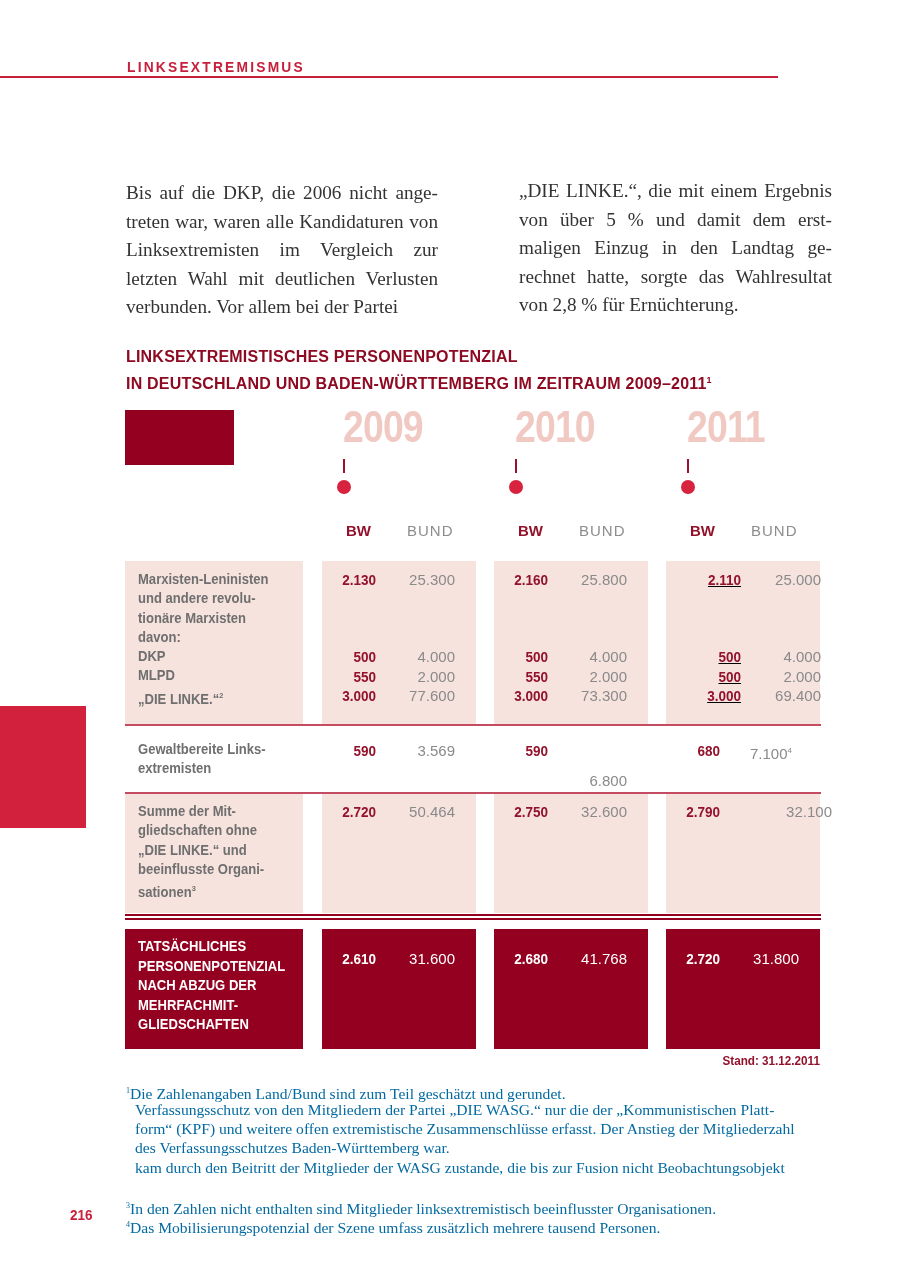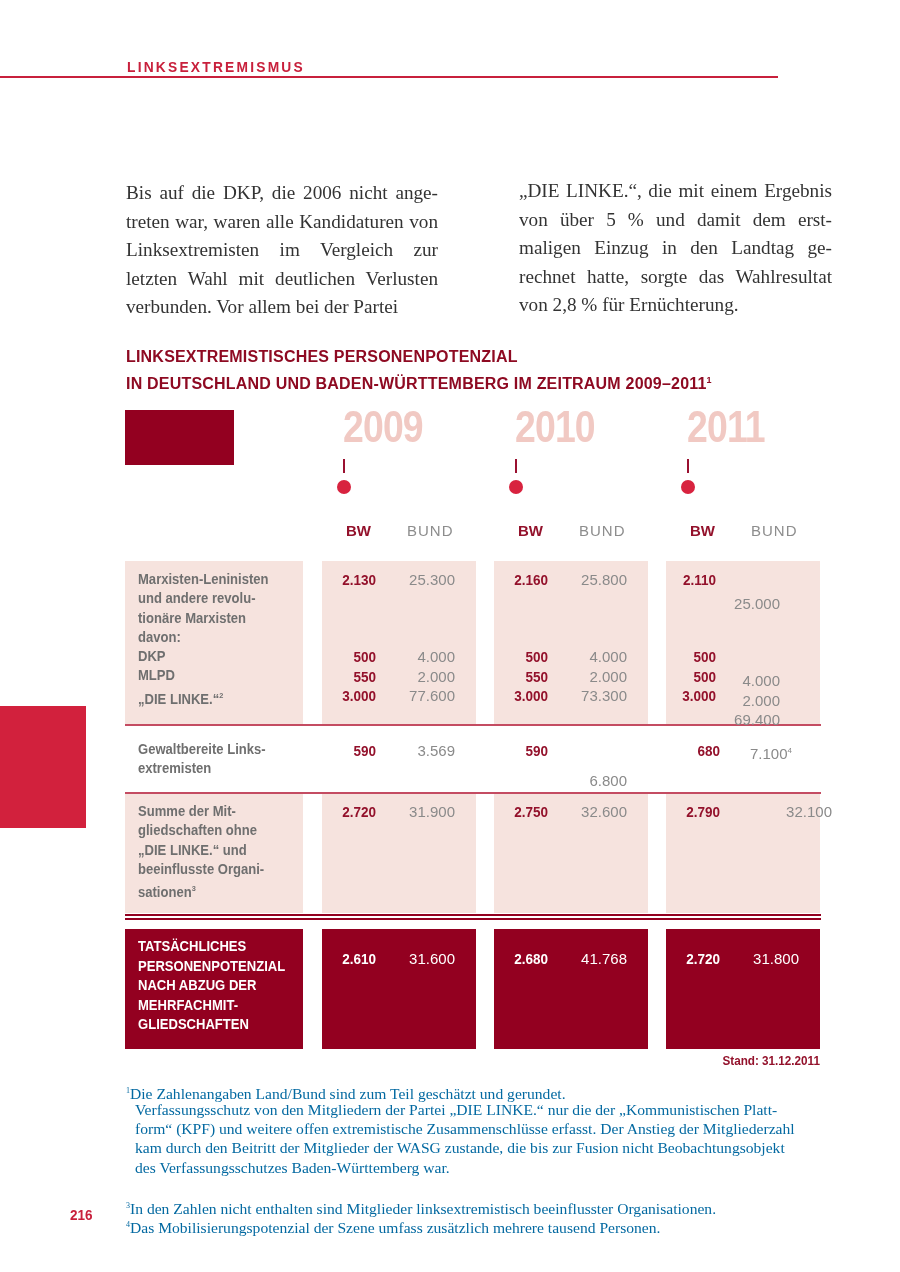--- a/index.html
+++ b/index.html
@@ -108,28 +108,28 @@
   <div class="num bwv">3.000</div>
 </div>
 <div class="abs" style="left:557px; top:570px;">
   <div class="num bdv">25.800</div>
   <div style="height:58px;"></div>
   <div class="num bdv">4.000</div>
   <div class="num bdv">2.000</div>
   <div class="num bdv">73.300</div>
 </div>
 
-<div class="abs" style="left:656px; top:570px;">
+<div class="abs" style="left:681px; top:570px;text-decoration:underline;">
   <div class="num bwv">2.110</div>
   <div style="height:58px;"></div>
   <div class="num bwv">500</div>
   <div class="num bwv">500</div>
   <div class="num bwv">3.000</div>
 </div>
-<div class="abs" style="left:710px; top:570px;margin-top:24px;">
+<div class="abs" style="left:751px; top:570px;">
   <div class="num bdv">25.000</div>
   <div style="height:58px;"></div>
   <div class="num bdv">4.000</div>
   <div class="num bdv">2.000</div>
   <div class="num bdv">69.400</div>
 </div>
 
 <div class="abs lbl" style="left:138px; top:740px; width:180px;">
   <div>Gewaltbereite Links-</div>
   <div>extremisten</div>
@@ -147,21 +147,21 @@
 <div class="abs pink" style="left:494px; top:794px; width:154px; height:119px;"></div>
 <div class="abs pink" style="left:666px; top:794px; width:154px; height:119px;"></div>
 <div class="abs lbl" style="left:138px; top:802px; width:180px;">
   <div>Summe der Mit-</div>
   <div>gliedschaften ohne</div>
   <div>„DIE LINKE.“ und</div>
   <div>beeinflusste Organi-</div>
   <div><span>sationen</span><sup>3</sup></div>
 </div>
 <div class="abs num bwv" style="left:316px; top:802px;">2.720</div>
-<div class="abs num bdv" style="left:385px; top:802px;">31.900</div>
+<div class="abs num bdv" style="left:385px; top:802px;">50.464</div>
 <div class="abs num bwv" style="left:488px; top:802px;">2.750</div>
 <div class="abs num bdv" style="left:557px; top:802px;">32.600</div>
 <div class="abs num bwv" style="left:660px; top:802px;">2.790</div>
 <div class="abs num bdv" style="left:762px; top:802px;">32.100</div>
 
 <div class="abs" style="left:125px; top:914px; width:696px; height:2px; background:#930020;"></div>
 <div class="abs" style="left:125px; top:918px; width:696px; height:2px; background:#930020;"></div>
 
 <div class="abs dark" style="left:125px; top:929px; width:178px; height:120px;"></div>
 <div class="abs dark" style="left:322px; top:929px; width:154px; height:120px;"></div>
@@ -178,22 +178,22 @@
 <div class="abs whitenum" style="left:385px; top:950px; width:70px;">31.600</div>
 <div class="abs whitenum" style="left:488px; top:950px; width:60px; font-weight:bold; transform:scaleX(0.9); transform-origin:right;">2.680</div>
 <div class="abs whitenum" style="left:557px; top:950px; width:70px;">41.768</div>
 <div class="abs whitenum" style="left:660px; top:950px; width:60px; font-weight:bold; transform:scaleX(0.9); transform-origin:right;">2.720</div>
 <div class="abs whitenum" style="left:729px; top:950px; width:70px;">31.800</div>
 
 <div class="abs stand">Stand: 31.12.2011</div>
 
 <div class="abs fn" style="top:1081px;"><sup>1</sup><span>Die Zahlenangaben Land/Bund sind zum Teil geschätzt und gerundet.</span></div>
 <div class="abs fn" style="top:1100px;">
-  <span class="ind">Verfassungsschutz von den Mitgliedern der Partei „DIE LINKE.“ nur die der „Kommunistischen Platt-</span>
+  <span class="ind">Verfassungsschutz von den Mitgliedern der Partei „DIE WASG.“ nur die der „Kommunistischen Platt-</span>
   <span class="ind">form“ (KPF) und weitere offen extremistische Zusammenschlüsse erfasst. Der Anstieg der Mitgliederzahl</span>
+  <span class="ind">des Verfassungsschutzes Baden-Württemberg war.</span>
   <span class="ind">kam durch den Beitritt der Mitglieder der WASG zustande, die bis zur Fusion nicht Beobachtungsobjekt</span>
-  <span class="ind">des Verfassungsschutzes Baden-Württemberg war.</span>
 </div>
 <div class="abs fn" style="top:1196px;"><sup>3</sup><span>In den Zahlen nicht enthalten sind Mitglieder linksextremistisch beeinflusster Organisationen.</span></div>
 <div class="abs fn" style="top:1215px;"><sup>4</sup><span>Das Mobilisierungspotenzial der Szene umfass zusätzlich mehrere tausend Personen.</span></div>
 
 <div class="abs pagenum">216</div>
 <div class="abs side-tab"></div>
 
 </body></html>

